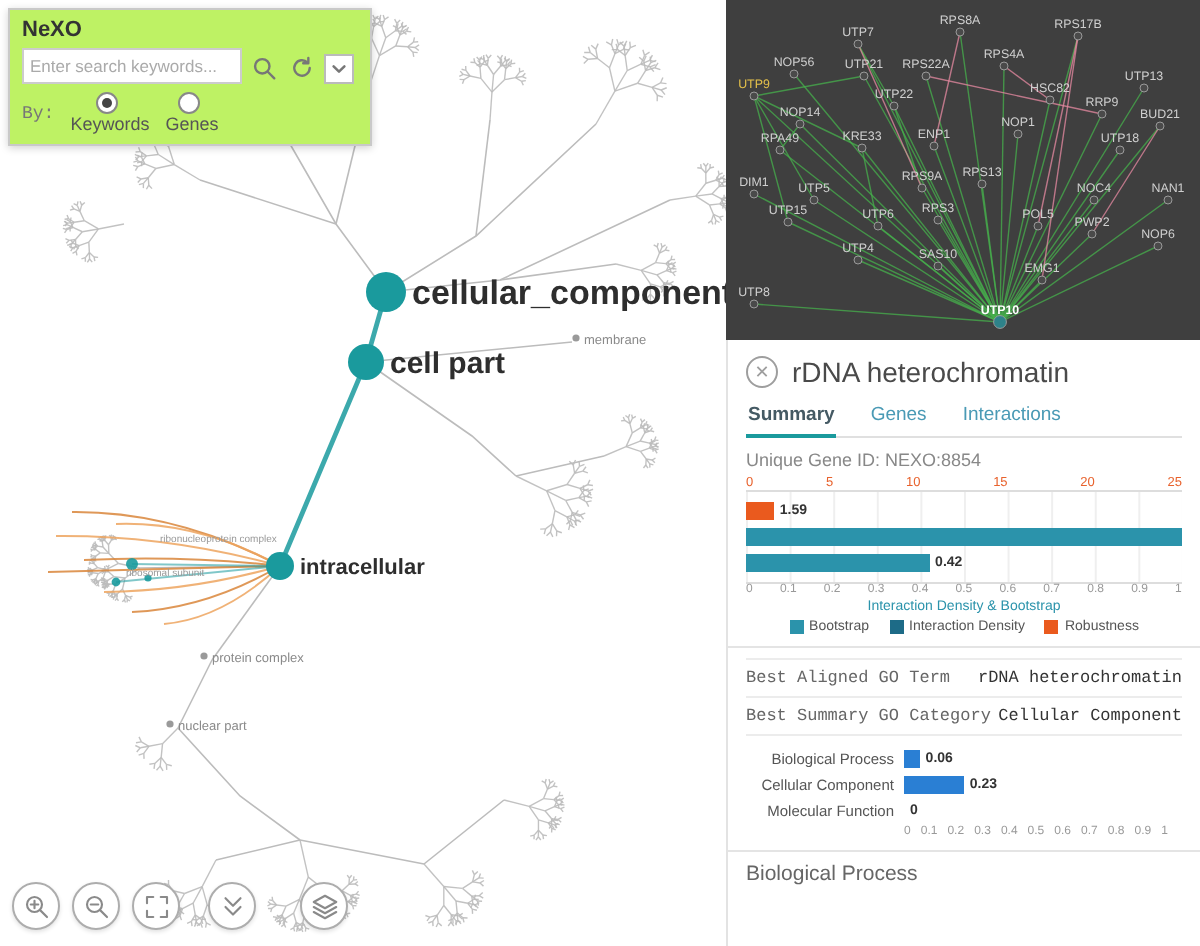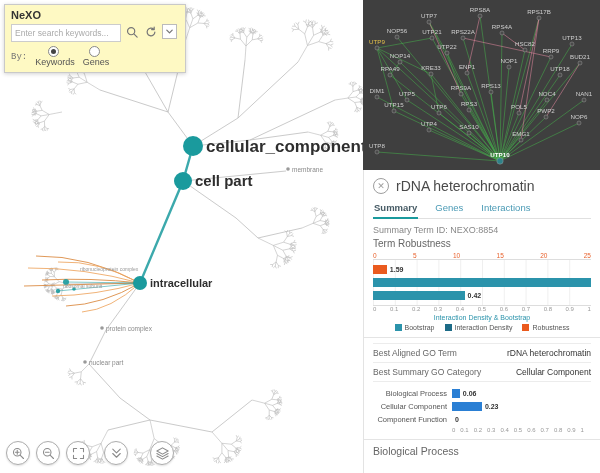--- a/index.html
+++ b/index.html
@@ -1,25 +1,25 @@
 <!DOCTYPE html>
 <html><head>
 <meta charset="utf-8">
 <style>
   html,body{margin:0;padding:0;background:#fff;}
   .app{position:relative;width:600px;height:473px;overflow:hidden;background:#fff;
        font-family:"Liberation Sans",sans-serif;}
   #tree-svg{position:absolute;left:0;top:0;}
 
   
-  .search-panel{position:absolute;left:4px;top:4px;width:182px;background:#fef9c3;
+  .search-panel{position:absolute;left:4px;top:4px;width:182px;background:#bef264;
     border:1px solid #c9c9c9;box-shadow:0 1px 4px rgba(0,0,0,.18);
     padding:4px 6px 5px;z-index:6;box-sizing:border-box;}
   .sp-title{font-size:11px;font-weight:bold;color:#333;margin-bottom:3px;}
-  .sp-row{display:flex;align-items:flex-start;gap:3px;}
+  .sp-row{display:flex;align-items:flex-end;gap:3px;}
   .sp-input{width:102px;height:16px;font-size:8.5px;border:1px solid #ccc;padding:0 3px;
     color:#333;outline:none;font-family:"Liberation Sans",sans-serif;}
   .sp-input::placeholder{color:#aaa;}
   .sp-icon{width:16px;height:16px;border:none;background:none;padding:0;display:flex;
     align-items:center;justify-content:center;cursor:pointer;}
   .sp-drop{width:15px;height:15px;border:1px solid #bbb;background:#fff;display:flex;
     align-items:center;justify-content:center;padding:0;cursor:pointer;}
   .sp-icon svg,.sp-drop svg{stroke:#777;fill:none;stroke-width:1.4;stroke-linecap:round;stroke-linejoin:round;}
   .sp-radios{display:flex;align-items:center;gap:8px;margin-top:4px;font-size:9px;color:#555;}
   .radio-wrap{display:inline-flex;align-items:center;cursor:pointer;flex-direction:column;}
@@ -60,21 +60,21 @@
   .bars{border-top:1px solid #ddd;border-bottom:1px solid #ddd;padding:3px 0;
     background-image:linear-gradient(90deg,#efefef 1px,transparent 1px);background-size:10% 100%;}
   .bar-row{display:flex;align-items:center;height:13px;}
   .bar{height:9px;flex:none;}
   .bar-label{font-size:7px;color:#333;margin-left:3px;font-weight:bold;}
   .axis-label{text-align:center;font-size:7px;color:#2b93ab;margin-top:2px;}
   .legend{display:flex;justify-content:center;gap:10px;font-size:7px;color:#555;margin-top:3px;}
   .leg-item{display:inline-flex;align-items:center;gap:3px;}
   .sw{width:7px;height:7px;display:inline-block;flex:none;}
   .divider{border-top:1px solid #e4e4e4;margin:6px -9px 5px;}
-  .go-rows{border-top:1px solid #ececec;margin-top:2px;}
+  .go-rows{border-top:1px solid #ececec;margin-top:2px;font-family:Liberation Mono, monospace;}
   .go-row{display:flex;justify-content:space-between;font-size:8.5px;padding:4px 0;border-bottom:1px solid #ececec;}
   .go-label{color:#666;} .go-val{color:#333;}
   .go-chart{margin-top:5px;}
   .gc-row{display:flex;align-items:center;height:13px;}
   .gc-label{width:74px;text-align:right;padding-right:5px;font-size:7.5px;color:#555;flex:none;}
   .gc-bar{height:9px;flex:none;}
   .gc-val{font-size:7px;font-weight:bold;color:#333;margin-left:3px;}
   .gc-ticks{display:flex;justify-content:space-between;margin-left:79px;width:132px;font-size:6px;color:#999;margin-top:1px;}
   .bottom-heading{font-size:10.5px;color:#666;margin-top:2px;}
 </style>
@@ -1509,23 +1509,22 @@
   <div class="detail">
     <div class="d-header">
       <button class="close-btn">✕</button>
       <span class="d-title">rDNA heterochromatin</span>
     </div>
     <div class="tabs">
       <span class="tab active">Summary</span>
       <span class="tab">Genes</span>
       <span class="tab">Interactions</span>
     </div>
-    <div class="term-id">Summary Term ID: NEXO:8854</div>
+    <div class="term-id">Unique Gene ID: NEXO:8854</div>
 
-    <div class="sec-title">Term Robustness</div>
     <div class="chart">
       <div class="ticks orange">
           <span>0</span>
           <span>5</span>
           <span>10</span>
           <span>15</span>
           <span>20</span>
           <span>25</span>
         </div>
       <div class="bars">
@@ -1580,21 +1579,21 @@
             <span class="gc-label">Biological Process</span>
             <span class="gc-bar" style="width: 7.8px; background: rgb(42, 127, 212);"></span>
             <span class="gc-val">0.06</span>
           </div>
           <div class="gc-row">
             <span class="gc-label">Cellular Component</span>
             <span class="gc-bar" style="width: 29.9px; background: rgb(42, 127, 212);"></span>
             <span class="gc-val">0.23</span>
           </div>
           <div class="gc-row">
-            <span class="gc-label">Component Function</span>
+            <span class="gc-label">Molecular Function</span>
             <span class="gc-bar" style="width: 0px; background: rgb(42, 127, 212);"></span>
             <span class="gc-val">0</span>
           </div>
         </div>
       <div class="gc-ticks">
           <span>0</span>
           <span>0.1</span>
           <span>0.2</span>
           <span>0.3</span>
           <span>0.4</span>

